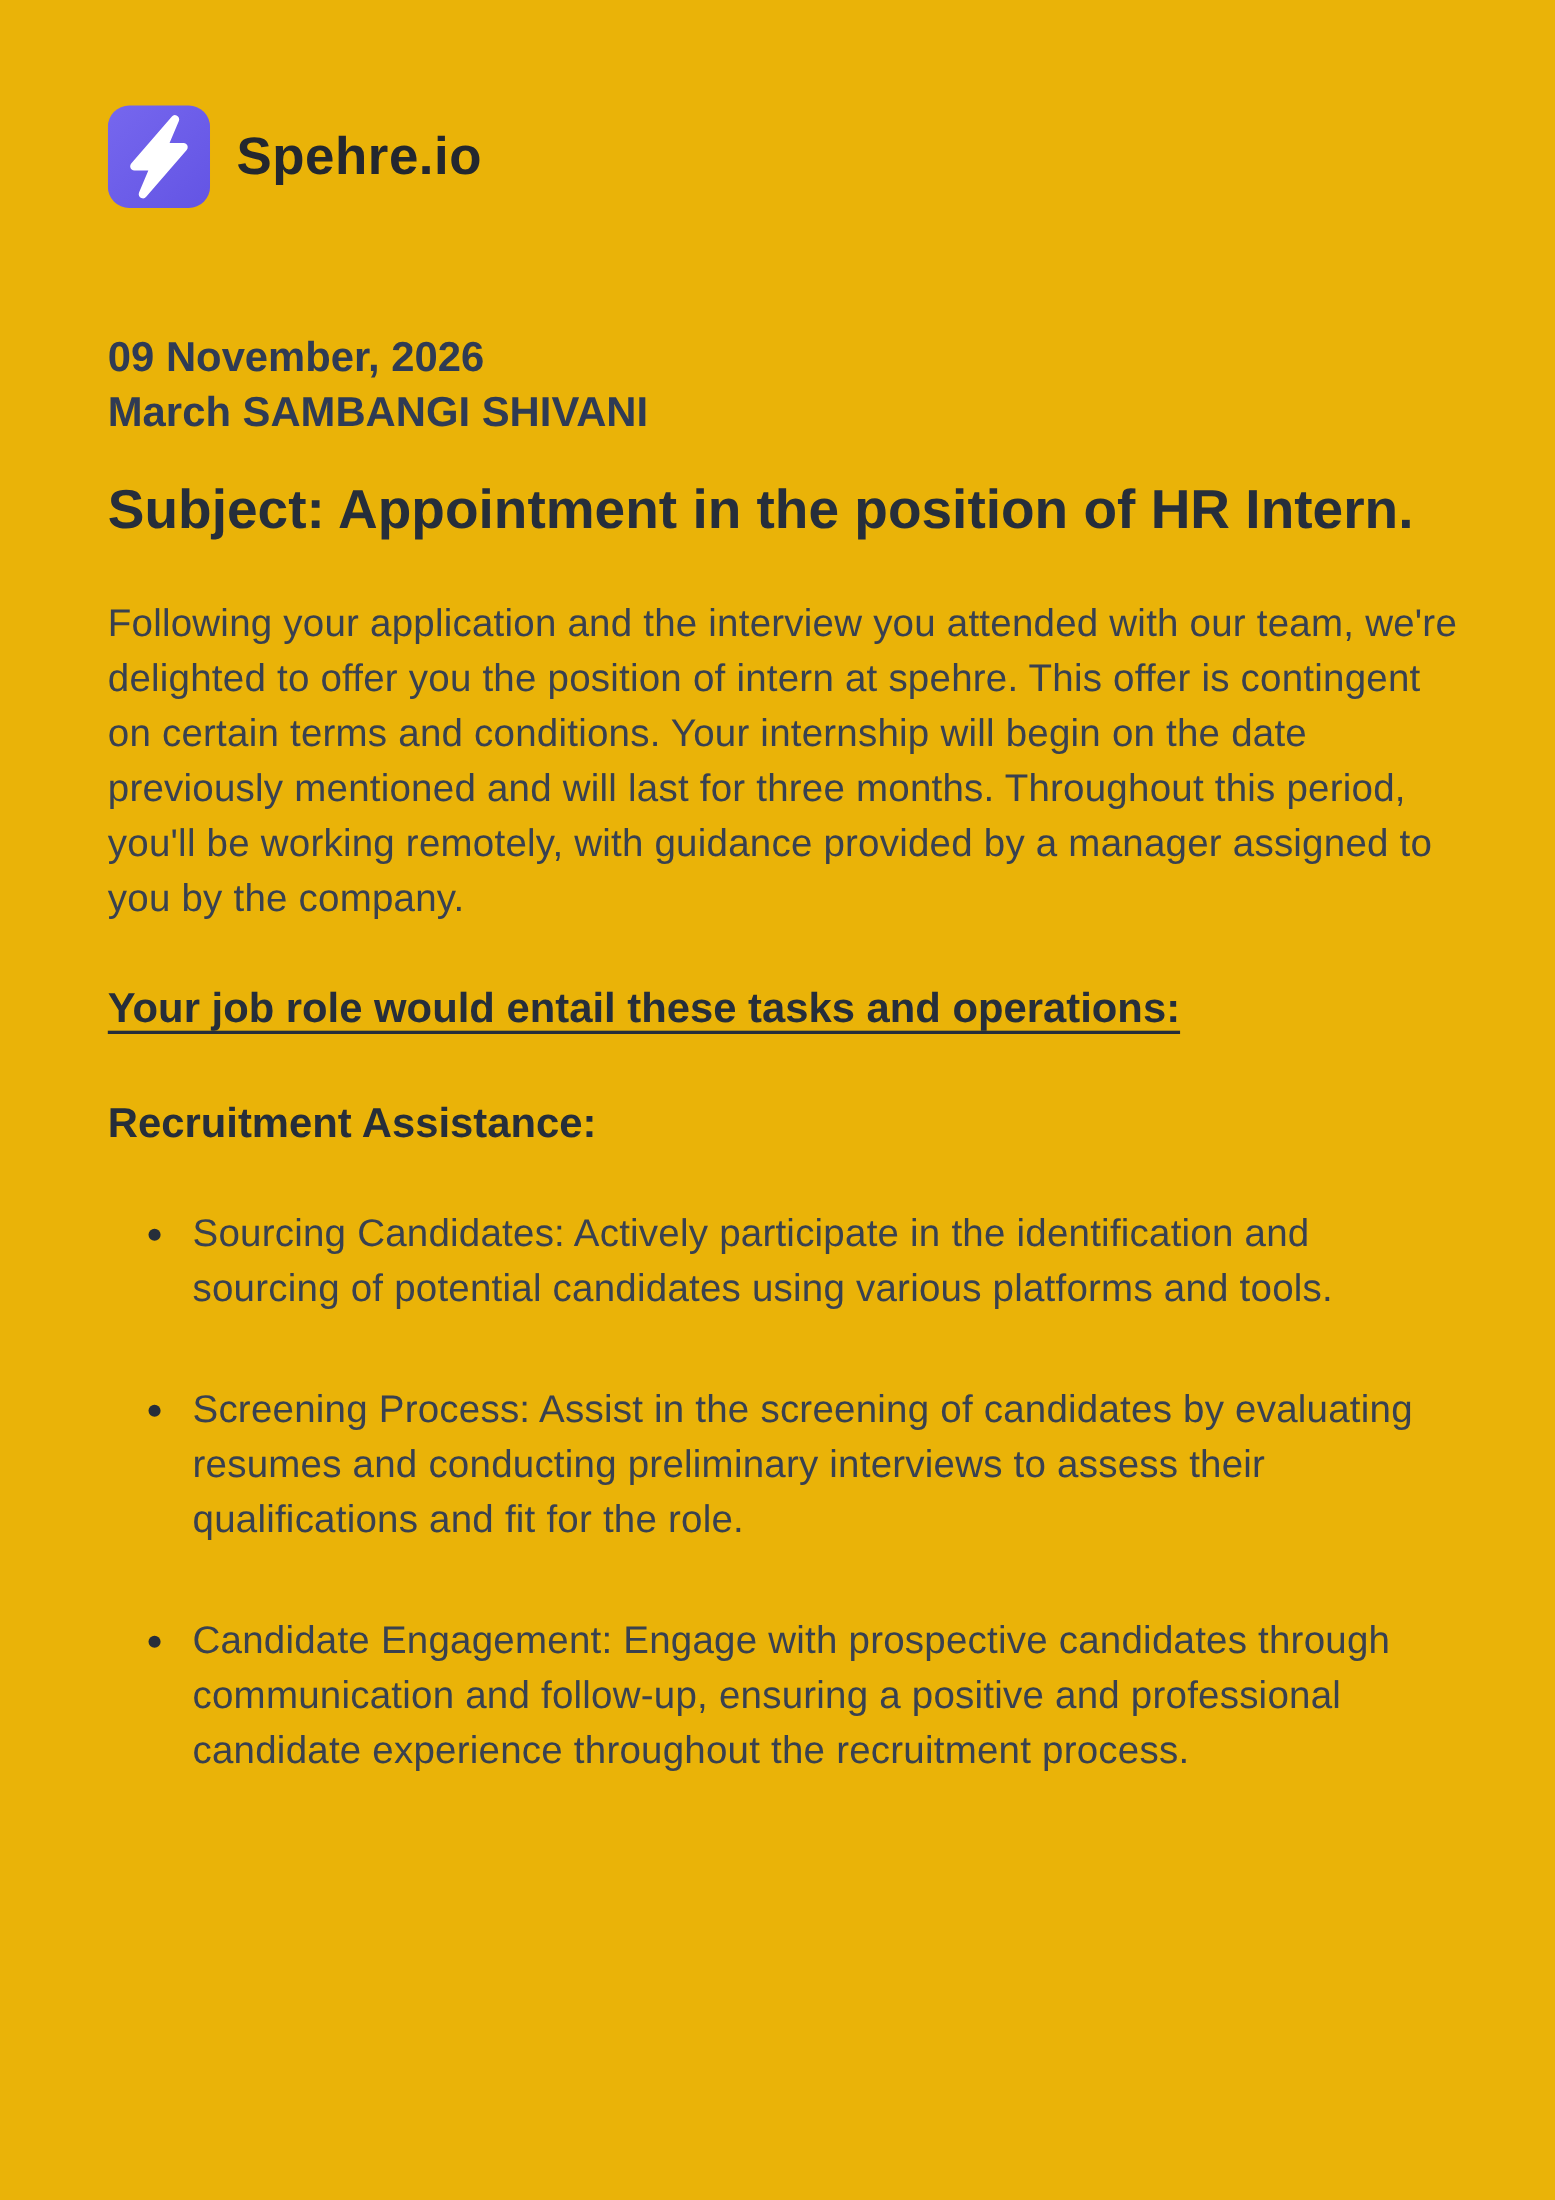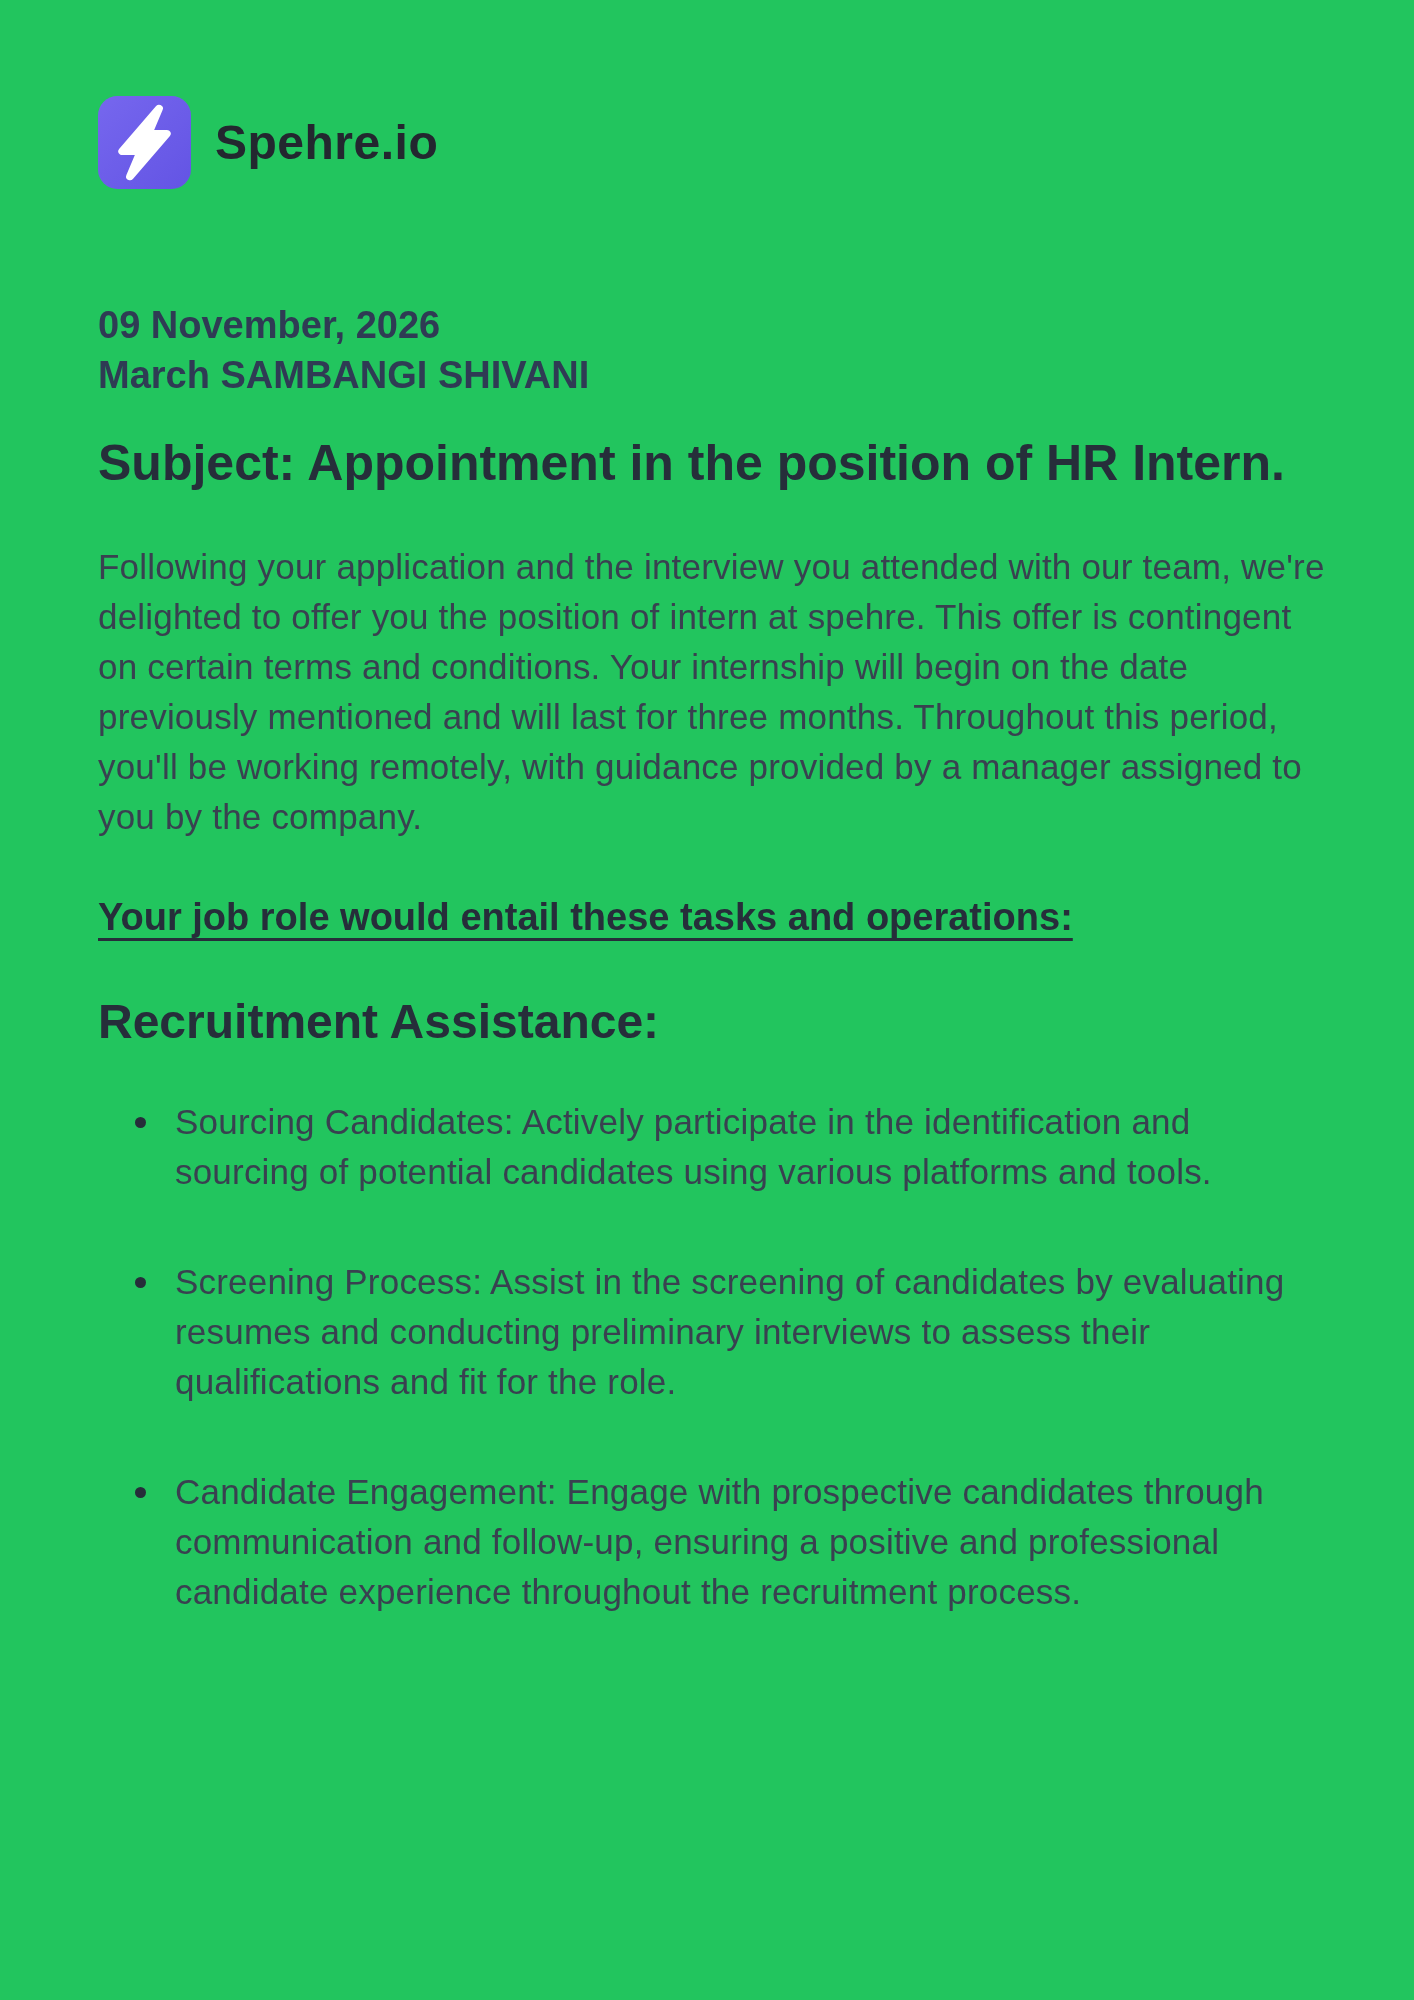--- a/index.html
+++ b/index.html
@@ -5,21 +5,21 @@
   html, body {
     margin: 0;
     padding: 0;
     background: #ffffff;
   }
   .page {
     position: relative;
     width: 1414px;
     height: 2000px;
     margin: 0 auto;
-    background: #22c55e;
+    background: #eab308;
     font-family: "Liberation Sans", sans-serif;
     overflow: hidden;
     box-sizing: border-box;
     padding: 95px 86px 0 98px;
   }
 
   
   .logo-row {
     display: flex;
     align-items: center;
@@ -68,21 +68,21 @@
     font-size: 38px;
     font-weight: 700;
     line-height: 50px;
     color: #262e3a;
     text-decoration: underline;
     text-decoration-thickness: 3px;
     text-underline-offset: 8px;
     margin: 0 0 55px 0;
   }
   .section-title {
-    font-size: 48px;
+    font-size: 38px;
     font-weight: 700;
     line-height: 50px;
     color: #262e3a;
     margin: 0 0 50px 0;
   }
   .bullet-list {
     list-style: none;
     margin: 0 0 62px 0;
     padding: 0;
     max-width: 1250px;

